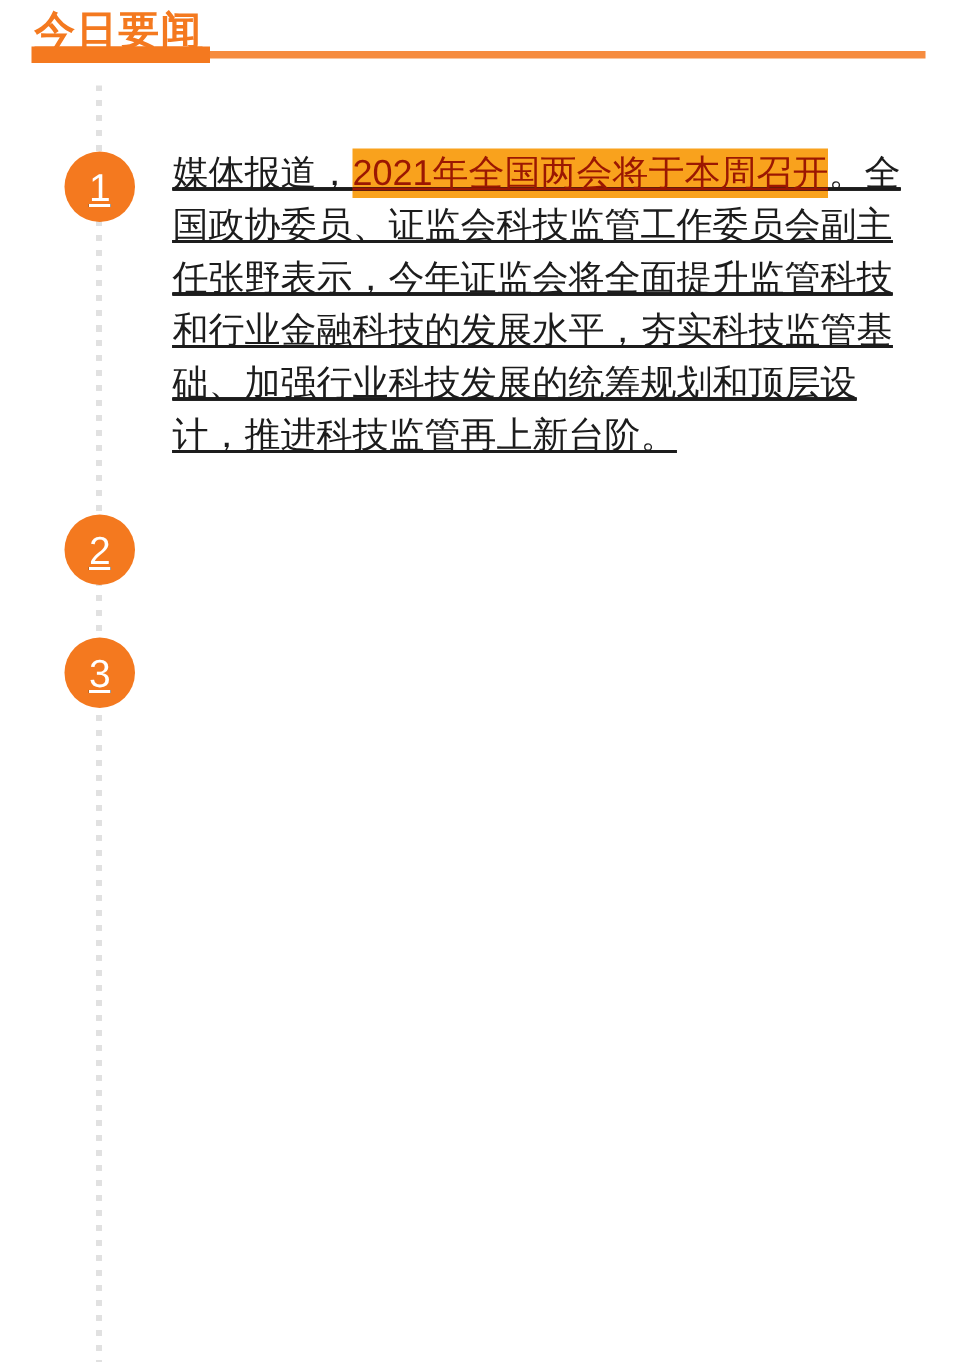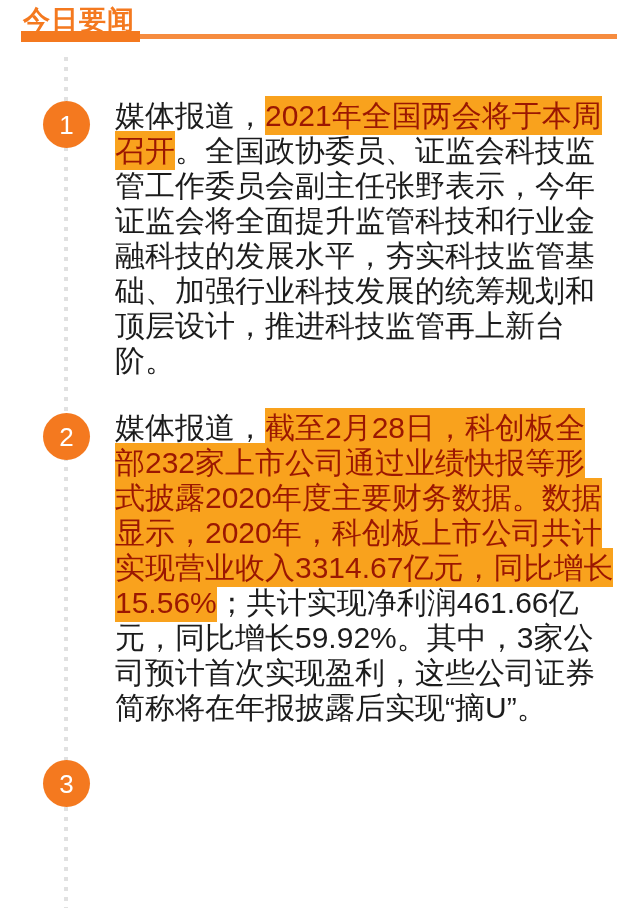--- a/index.html
+++ b/index.html
@@ -1,15 +1,15 @@
 <!DOCTYPE html>
 <html style="--accent: #F4791F; --accent_light: #F68C3F; --highlight_bg: #F9A21D; --highlight_text: #9B1702; --body_text: #1C1C1C; --timeline_dot: #E1E1E1;"><head>
 <meta charset="utf-8">
 <style>
-  * { margin: 0; padding: 0; box-sizing: border-box; }
+  * { margin: 0; padding: 0; box-sizing: border-box; text-decoration: underline; }
   html, body { background: #ffffff; }
   body {
     width: 640px;
     height: 908px;
     position: relative;
     overflow: hidden;
     font-family: "Liberation Sans", "DejaVu Sans", sans-serif;
   }
 
   
@@ -83,21 +83,21 @@
     font-size: 26px;
     line-height: 1;
     display: flex;
     align-items: center;
     justify-content: center;
     margin-top: 3px;
   }
   .item-text {
     flex: none;
     width: 500px;
-    font-size: 30px;
+    font-size: 24px;
     line-height: 35px;
     color: var(--body_text, #1C1C1C);
     word-break: break-all;
     overflow-wrap: break-word;
   }
   .item-text mark.hl {
     background: var(--highlight_bg, #F9A21D);
     color: var(--highlight_text, #9B1702);
     padding: 3px 0;
   }
@@ -116,21 +116,20 @@
     <div class="badge-col">
       <div class="badge">1</div>
     </div>
     <div class="item-text"><span>媒体报道，</span><mark class="hl">2021年全国两会将于本周召开</mark><span>。全国政协委员、证监会科技监管工作委员会副主任张野表示，今年证监会将全面提升监管科技和行业金融科技的发展水平，夯实科技监管基础、加强行业科技发展的统筹规划和顶层设计，推进科技监管再上新台阶。</span></div>
   </div>
 
   <div class="item">
     <div class="badge-col">
       <div class="badge">2</div>
     </div>
-    <div class="item-text"><span>媒体报道，</span><mark class="hl">截至2月28日，科创板全部232家上市公司通过业绩快报等形式披露2020年度主要财务数据。数据显示，2020年，科创板上市公司共计实现营业收入3314.67亿元，同比增长15.56%</mark><span>；共计实现净利润461.66亿元，同比增长59.92%。其中，3家公司预计首次实现盈利，这些公司证券简称将在年报披露后实现“摘U”。</span></div>
   </div>
 
   <div class="item">
     <div class="badge-col">
       <div class="badge">3</div>
     </div>
   </div>
 </div>
 
 </body></html>

